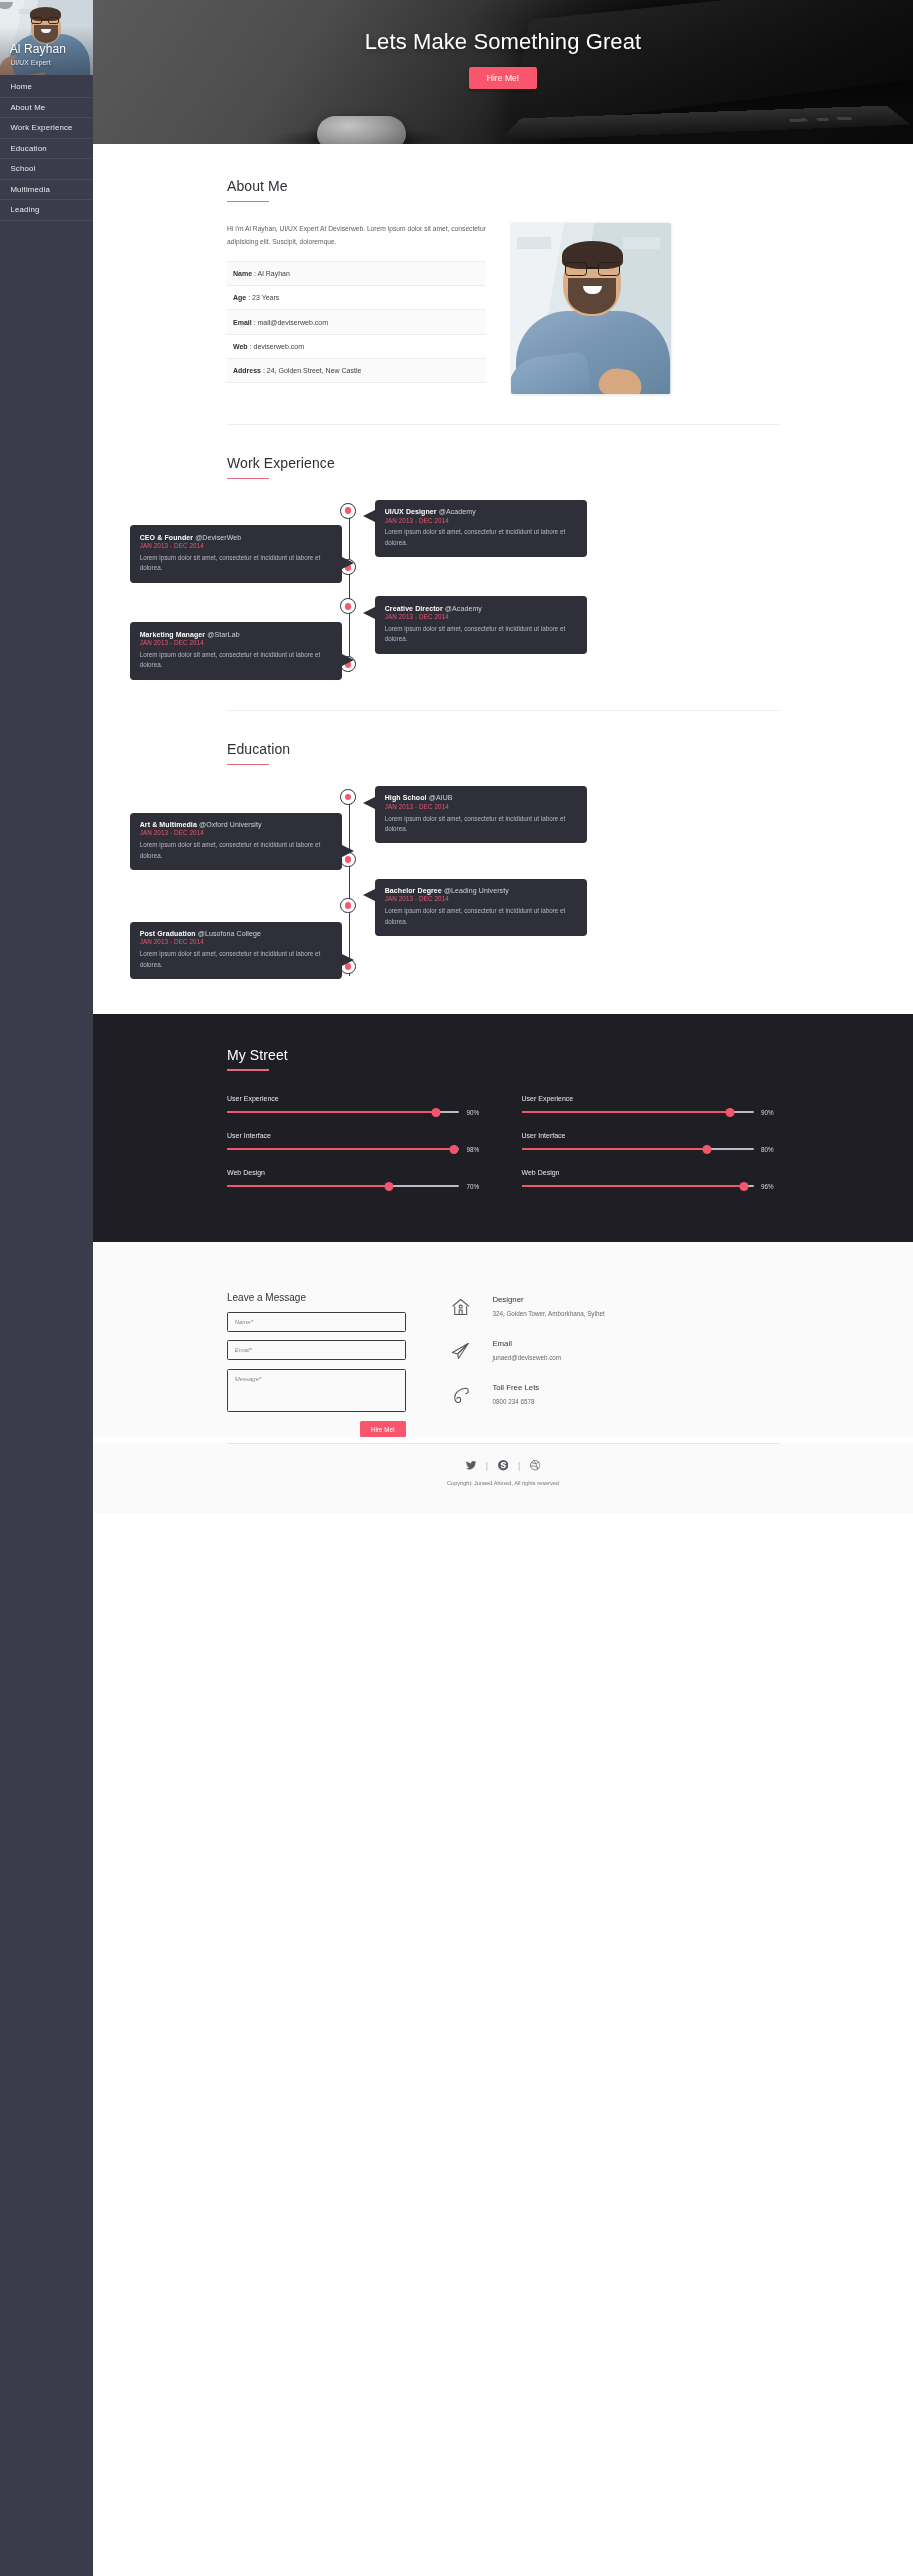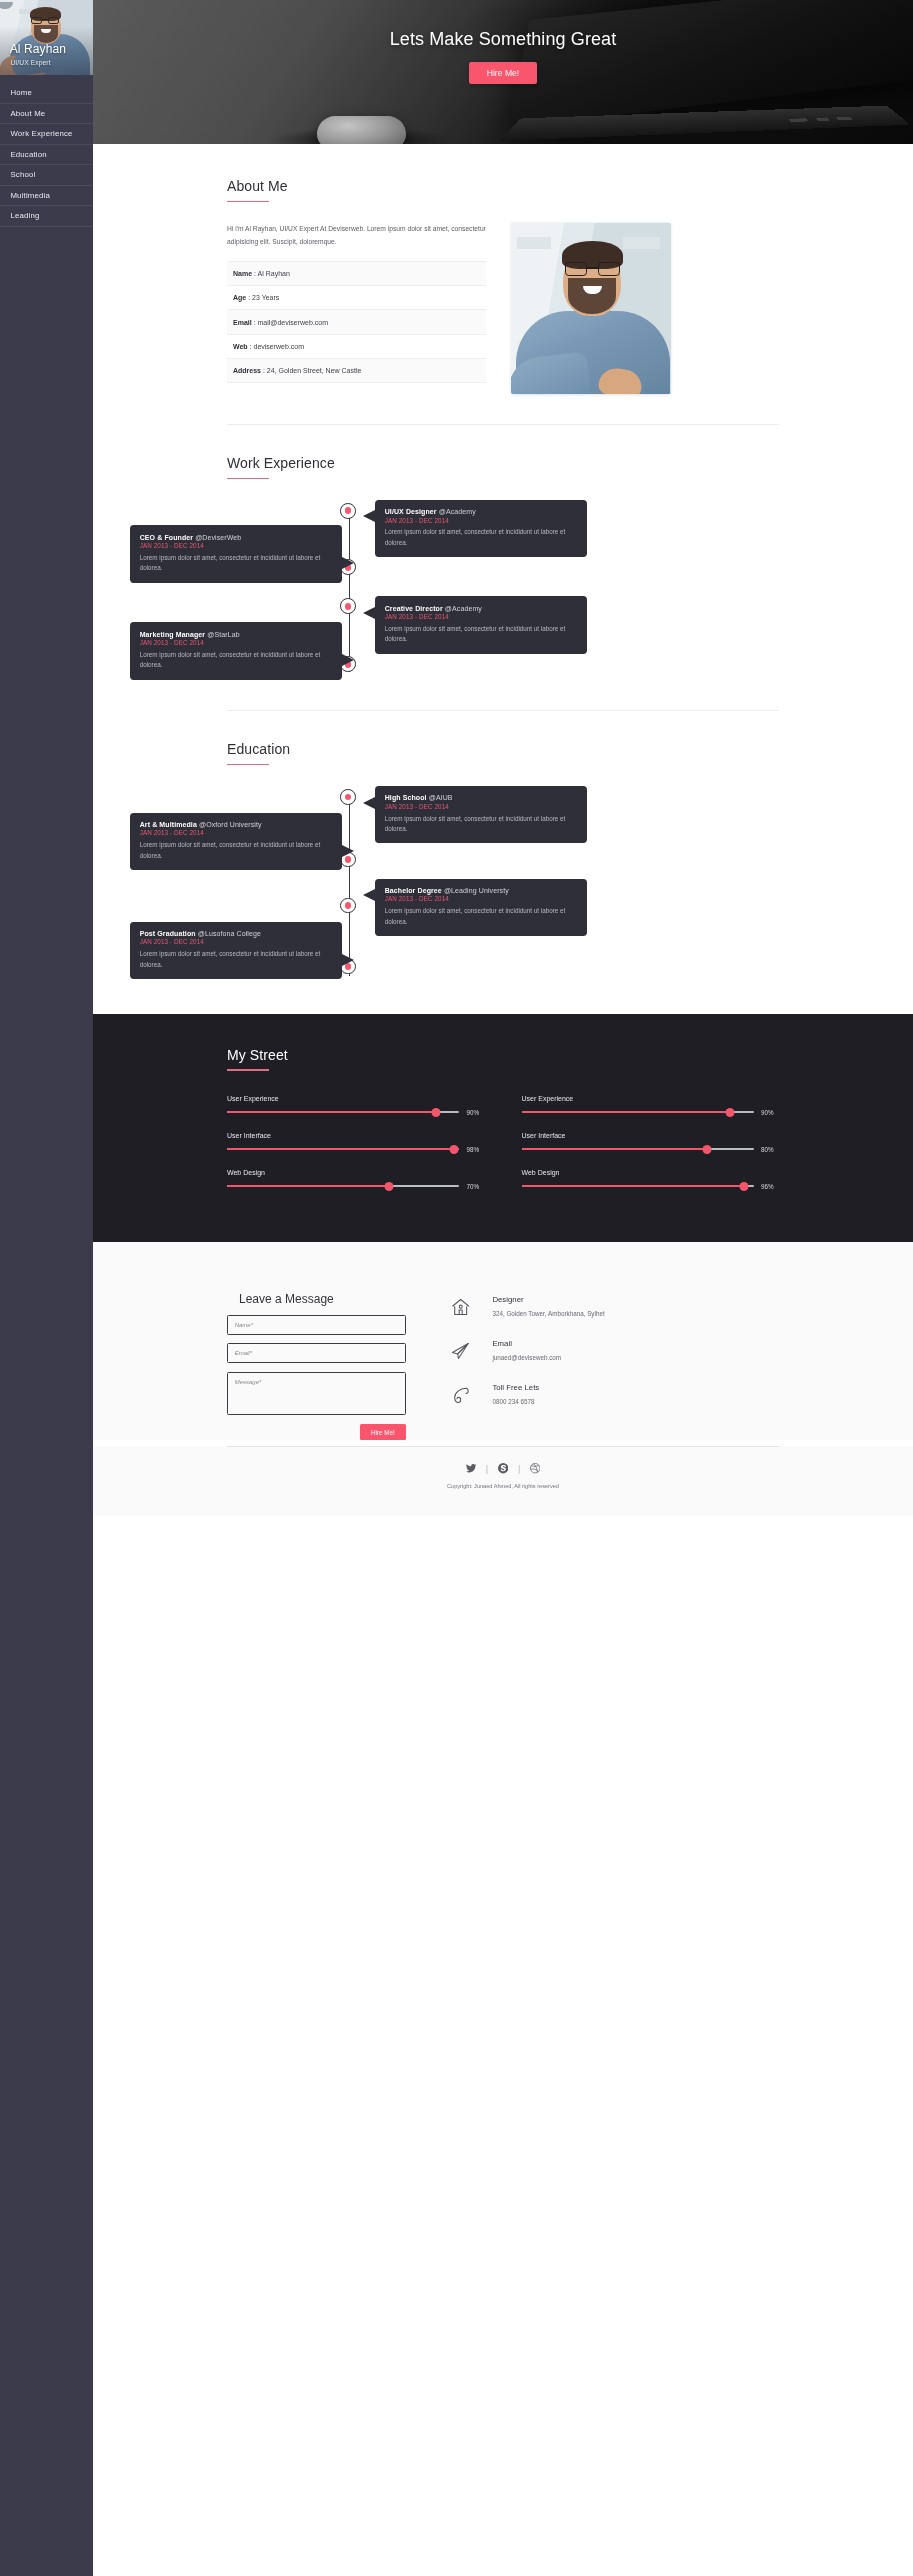--- a/index.html
+++ b/index.html
@@ -88,21 +88,21 @@
   .side-name {
     position: absolute; left: 9.7px; bottom: 19.4px;
     color:#fff; font-size: 12px; font-weight: 400; letter-spacing:0.1px;
     text-shadow: 0 0.7px 2.2px rgba(0,0,0,.45);
   }
   .side-role {
     position:absolute; left: 10.4px; bottom: 9px;
     color:#e7ebee; font-size: 6.7px; letter-spacing:0.1px;
     text-shadow: 0 0.7px 2.2px rgba(0,0,0,.45);
   }
-  .nav { padding-top: 8px; }
+  .nav { padding-top: 2px; }
   .nav-item {
     height: 20.5px;
     display:flex; align-items:center;
     padding-left: 10.4px;
     color:#e9eaee; font-size: 7.8px; letter-spacing:0.2px;
     border-bottom: 0.7px solid #4a4a5b;
     cursor:pointer;
   }
   .nav-item:first-child { border-top: none; }
 
@@ -151,21 +151,21 @@
     background: radial-gradient(ellipse at 50% 50%, rgba(0,0,0,.75) 0%, rgba(0,0,0,0) 70%);
   }
   .hero-dim { position:absolute; inset:0; background: rgba(0,0,0,.18); }
   .hero-content {
     position:absolute; inset:0;
     display:flex; flex-direction:column; align-items:center; justify-content:flex-start;
     padding-top: 29px;
     text-align:center;
   }
   .hero-title {
-    color:#fff; font-size: 18px; font-weight:400; letter-spacing:0.1px;
+    color:#fff; font-size: 22px; font-weight:400; letter-spacing:0.1px;
     text-shadow: 0 1.5px 6px rgba(0,0,0,.5);
   }
   .hero-sub {
     margin-top: 10.4px; color:#d7d7d7; font-size: 7.5px; line-height: 16.4px;
     max-width: 321px; text-shadow: 0 0.7px 3px rgba(0,0,0,.6);
   }
   .hire-btn {
     margin-top: 12px;
     background:#f9556c; color:#fff; border:none;
     font-size: 8.6px; font-family:inherit;
@@ -286,21 +286,21 @@
   .skill-knob {
     position:absolute; top:-3.4px; width:9px; height:9px; border-radius:50%;
     background:#f2566c; transform: translateX(-4.5px);
   }
   .skill-pct { font-size: 6.3px; color:#d8d8de; width: 18px; text-align:left; }
 
   
   .contact { padding: 33px 0 0; background:#fafafa; width:820px; }
   .contact-grid { display:flex; gap: 42px; margin-top: 16.4px; }
   .form { width: 179px; }
-  .form-title { font-size: 12px; color:#33333c; margin-bottom: 9.7px; margin-left: 12px; }
+  .form-title { font-size: 10px; color:#33333c; margin-bottom: 9.7px; }
   .fi {
     width: 100%; border:0.7px solid #3a3a42; background:transparent;
     font-family:inherit; font-size: 6px; color:#444; font-style:italic;
     padding: 6px 6.7px; border-radius:1.5px; margin-bottom: 8.2px; display:block;
   }
   .fi::placeholder { color:#8b8b92; font-style:italic; }
   textarea.fi { height: 43px; resize:none; }
   .send-btn {
     background:#f9556c; color:#fff; border:none; font-family:inherit;
     font-size: 6.3px; padding: 4.5px 11.2px; border-radius:1.5px; cursor:pointer;

